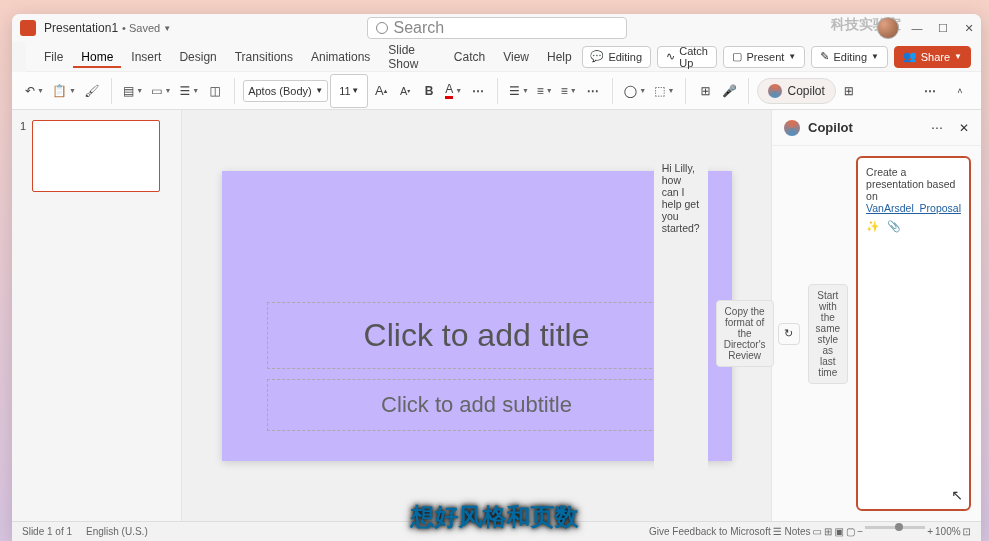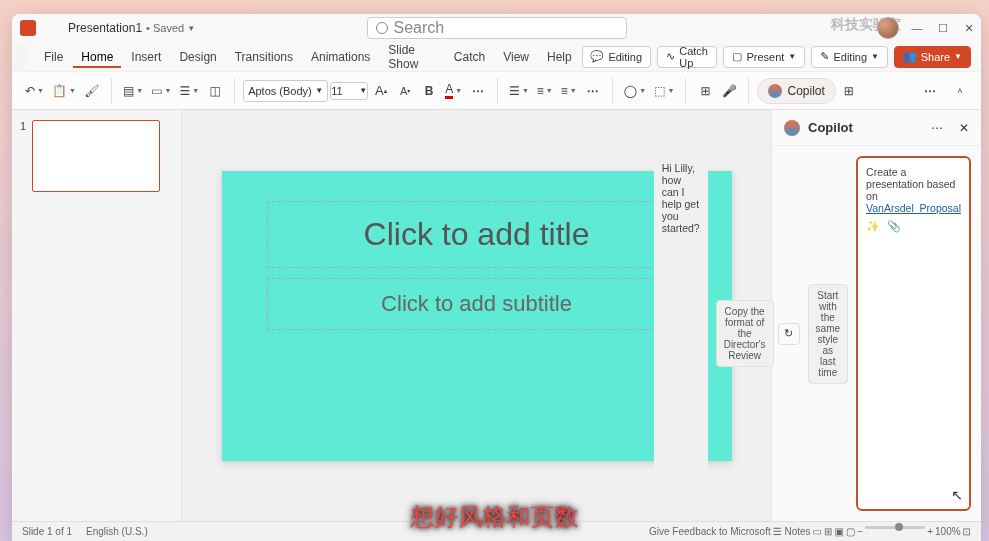--- a/index.html
+++ b/index.html
@@ -1,71 +1,71 @@
 <!DOCTYPE html>
 <html><head>
 <meta charset="utf-8">
 <style>
 * { box-sizing: border-box; margin: 0; padding: 0; font-family: 'Segoe UI', Arial, sans-serif; }
 body { background: linear-gradient(to bottom, #f5d0c5, #d8c4e0); width: 989px; height: 541px; overflow: hidden; font-size: 12px; color: #333; }
 .app-window { position: absolute; top: 14px; left: 12px; right: 8px; bottom: 0; background: #f5f5f5; border-radius: 8px 8px 0 0; overflow: hidden; display: flex; flex-direction: column; box-shadow: 0 4px 20px rgba(0,0,0,0.15); }
 .titlebar { height: 28px; display: flex; align-items: center; padding: 0 8px; background: #f8f8f8; position: relative; }
 .app-icon { width: 16px; height: 16px; background: #d24726; border-radius: 3px; margin-right: 8px; }
-.doc-title { font-size: 12px; color: #333; margin-left: 24px; }
+.doc-title { font-size: 12px; color: #333; }
 .doc-status { font-size: 11px; color: #666; margin-left: 4px; }
 .search-box { position: absolute; left: 50%; transform: translateX(-50%); width: 260px; height: 22px; border: 1px solid #ccc; border-radius: 4px; display: flex; align-items: center; padding: 0 8px; background: #fff; color: #888; font-size: 16px; }
 .search-box::before { content: ''; display: inline-block; width: 10px; height: 10px; border: 1.5px solid #888; border-radius: 50%; margin-right: 6px; position: relative; }
 .win-controls { position: absolute; right: 4px; top: 0; display: flex; align-items: center; gap: 10px; height: 28px; }
 .avatar { width: 22px; height: 22px; border-radius: 50%; background: radial-gradient(circle at 30% 30%, #e0a080, #8b5a3c); border: 1px solid #aaa; }
 .watermark { position: absolute; right: 80px; top: 2px; color: rgba(0,0,0,0.25); font-size: 14px; font-weight: bold; }
 .win-btn { width: 16px; height: 16px; display: flex; align-items: center; justify-content: center; font-size: 11px; color: #555; cursor: pointer; }
 .menubar { height: 30px; display: flex; align-items: center; padding: 0 10px; gap: 2px; background: #f8f8f8; border-bottom: 1px solid #eee; margin-left: 14px; }
 .menu-item { padding: 4px 8px; font-size: 12px; color: #444; cursor: pointer; }
 .menu-item.active { color: #000000; border-bottom: 2px solid #d24726; padding-bottom: 2px; }
 .menu-right { margin-left: auto; display: flex; gap: 6px; align-items: center; }
 .pill-btn { height: 22px; padding: 0 8px; border: 1px solid #ccc; border-radius: 4px; background: #fff; font-size: 11px; display: flex; align-items: center; gap: 4px; cursor: pointer; }
 .pill-btn.share { background: #d24726; color: #fff; border-color: #d24726; }
 .pill-btn .chev { font-size: 8px; color: inherit; }
 .ribbon { height: 38px; background: #fcfcfc; border-bottom: 1px solid #e0e0e0; display: flex; align-items: center; padding: 0 10px; gap: 8px; }
 .rgroup { display: flex; align-items: center; gap: 2px; padding-right: 8px; border-right: 1px solid #e0e0e0; height: 26px; }
 .rgroup:last-child { border-right: none; }
 .rbtn { min-width: 22px; height: 24px; display: flex; align-items: center; justify-content: center; font-size: 12px; color: #444; cursor: pointer; border-radius: 3px; padding: 0 3px; }
 .rbtn .chev { font-size: 7px; margin-left: 2px; color: #666; }
 .font-select { width: 85px; height: 22px; border: 1px solid #ccc; border-radius: 3px; font-size: 11px; padding: 0 4px; display: flex; align-items: center; justify-content: space-between; background: #fff; }
-.size-select { width: 38px; height: 18px; border: 1px solid #ccc; border-radius: 3px; font-size: 11px; padding: 0 0; display: flex; align-items: center; justify-content: space-between; background: #fff; }
+.size-select { width: 38px; height: 34px; border: 1px solid #ccc; border-radius: 3px; font-size: 11px; padding: 0 8px; display: flex; align-items: center; justify-content: space-between; background: #fff; }
 .copilot-btn { padding: 0 10px; height: 26px; border: 1px solid #ddd; border-radius: 13px; display: flex; align-items: center; gap: 5px; font-size: 12px; background: #f5f0ed; }
 .copilot-btn .c-icon { width: 14px; height: 14px; background: conic-gradient(#e07050, #5090c0, #e07050); border-radius: 50%; }
 .main-area { flex: 1; display: flex; min-height: 0; }
 .thumb-panel { width: 170px; background: #f5f5f5; padding: 10px 8px; border-right: 1px solid #e5e5e5; }
 .thumb-item { display: flex; gap: 6px; }
 .thumb-num { font-size: 11px; color: #444; }
 .thumb { width: 128px; height: 72px; background: #fff; border: 1.5px solid #d24726; border-radius: 2px; }
 .canvas-area { flex: 1; background: #f0f0f0; display: flex; align-items: center; justify-content: center; padding: 20px; }
-.slide { width: 510px; height: 290px; background: #5eead4; box-shadow: 0 2px 8px rgba(0,0,0,0.15); display: flex; flex-direction: column; align-items: center; justify-content: flex-start; gap: 10px; padding: 30px; }
+.slide { width: 510px; height: 290px; background: #c4b5fd; box-shadow: 0 2px 8px rgba(0,0,0,0.15); display: flex; flex-direction: column; align-items: center; justify-content: flex-end; gap: 10px; padding: 30px; }
 .title-ph { width: 420px; border: 1px dashed #aaa; padding: 14px 8px; text-align: center; font-size: 32px; color: #555; font-weight: 300; }
 .subtitle-ph { width: 420px; border: 1px dashed #aaa; padding: 12px 8px; text-align: center; font-size: 22px; color: #666; font-weight: 300; }
 .copilot-panel { width: 210px; background: #fafafa; border-left: 1px solid #e5e5e5; display: flex; flex-direction: column; }
 .cp-header { height: 36px; display: flex; align-items: center; padding: 0 12px; gap: 8px; border-bottom: 1px solid #eee; }
 .cp-header .c-icon { width: 16px; height: 16px; background: conic-gradient(#e07050, #5090c0, #e07050); border-radius: 50%; }
 .cp-header .title { font-size: 13px; font-weight: 600; flex: 1; }
 .cp-body { flex: 1; padding: 10px; display: flex; flex-direction: row; justify-content: flex-end; gap: 8px; font-size: 10.5px; }
 .cp-msg { background: #f0f0f0; padding: 6px 8px; border-radius: 4px; color: #444; }
 .cp-suggest { display: flex; gap: 4px; align-items: center; }
 .cp-chip { background: #f0f0f0; padding: 5px 7px; border-radius: 4px; border: 1px solid #e0e0e0; color: #555; font-size: 10px; cursor: pointer; flex: 1; text-align: center; }
 .cp-refresh { width: 22px; height: 22px; border: 1px solid #ddd; border-radius: 4px; display: flex; align-items: center; justify-content: center; cursor: pointer; font-size: 11px; }
 .cp-input { border: 2px solid #c05030; border-radius: 6px; padding: 8px; background: #fff; position: relative; }
 .cp-input .text { font-size: 10.5px; color: #444; }
 .cp-input .link { color: #2060a0; text-decoration: underline; }
 .cp-input .tools { display: flex; gap: 8px; margin-top: 6px; color: #888; font-size: 11px; }
 .cp-cursor { position: absolute; right: 6px; bottom: 6px; font-size: 14px; }
 .statusbar { height: 20px; background: #f2f2f2; border-top: 1px solid #ddd; display: flex; align-items: center; padding: 0 10px; font-size: 10px; color: #666; gap: 14px; }
 .statusbar .right { margin-left: auto; display: flex; gap: 2px; }
 .zoom-slider { width: 60px; height: 3px; background: #ccc; position: relative; }
 .zoom-slider::after { content: ''; position: absolute; left: 50%; top: -3px; width: 8px; height: 8px; background: #888; border-radius: 50%; }
-.subtitle-overlay { position: absolute; bottom: 8px; left: 50%; transform: translateX(-50%); font-size: 24px; font-weight: normal; color: #ef4444; text-shadow: 0 0 4px #000, 0 0 8px #000; z-index: 100; }
+.subtitle-overlay { position: absolute; bottom: 8px; left: 50%; transform: translateX(-50%); font-size: 24px; font-weight: bold; color: #0369a1; text-shadow: 0 0 4px #000, 0 0 8px #000; z-index: 100; }
 </style>
 </head>
 <body>
 
 <div class="app-window">
   <div class="titlebar">
     <div class="app-icon"></div>
     <span class="doc-title">Presentation1</span>
     <span class="doc-status">• Saved</span>
     <span class="doc-status" style="font-size:8px;margin-left:3px;">▼</span>

